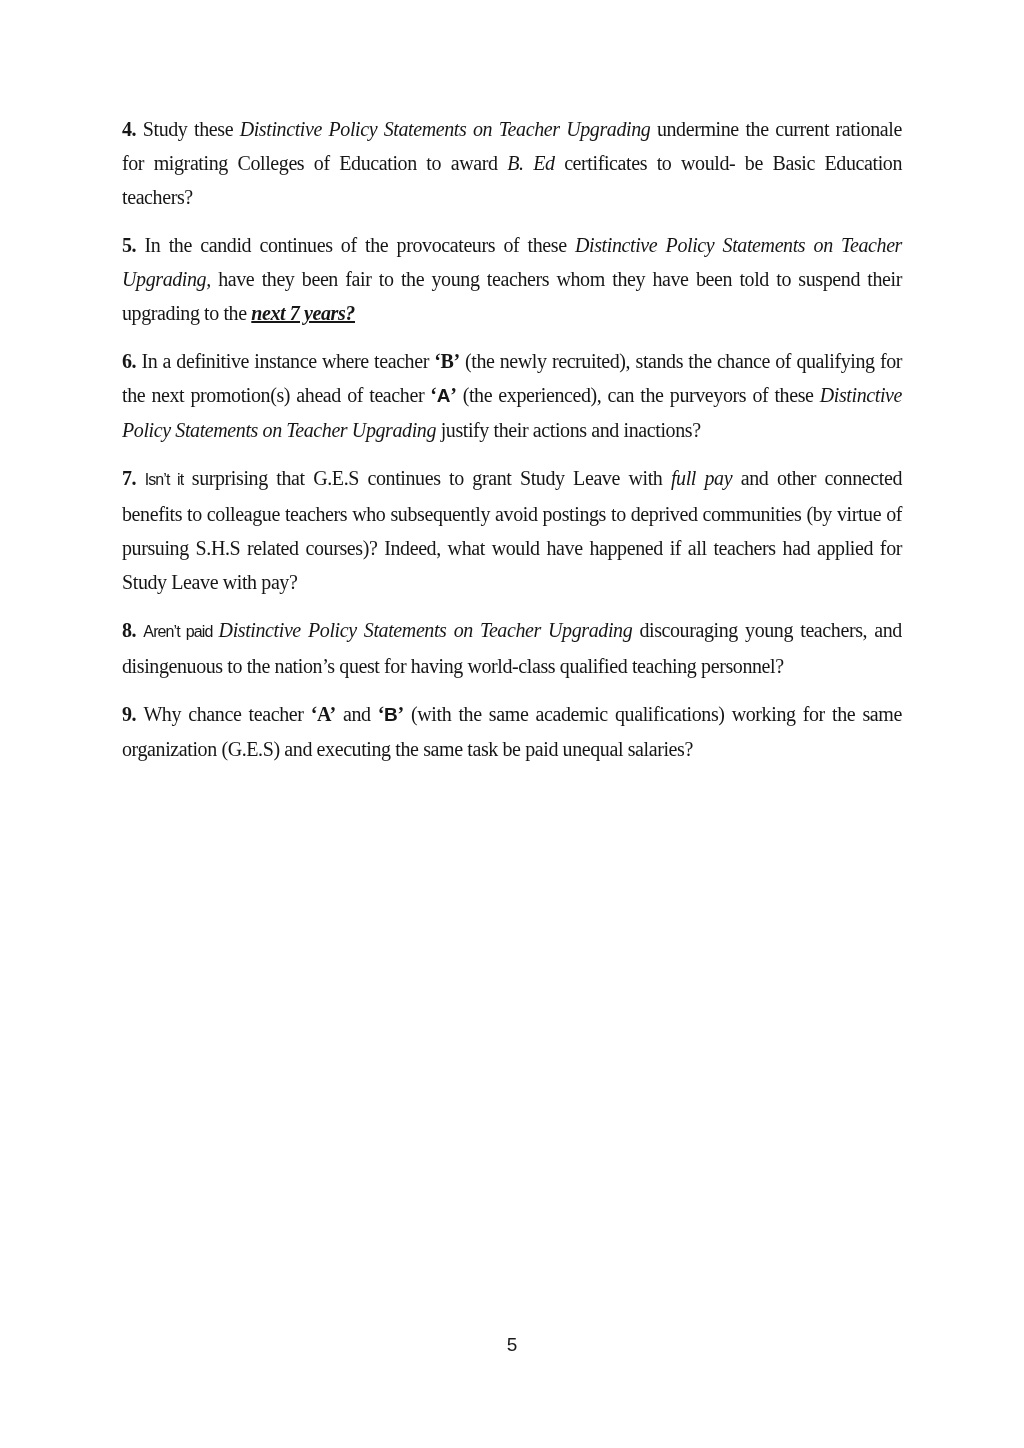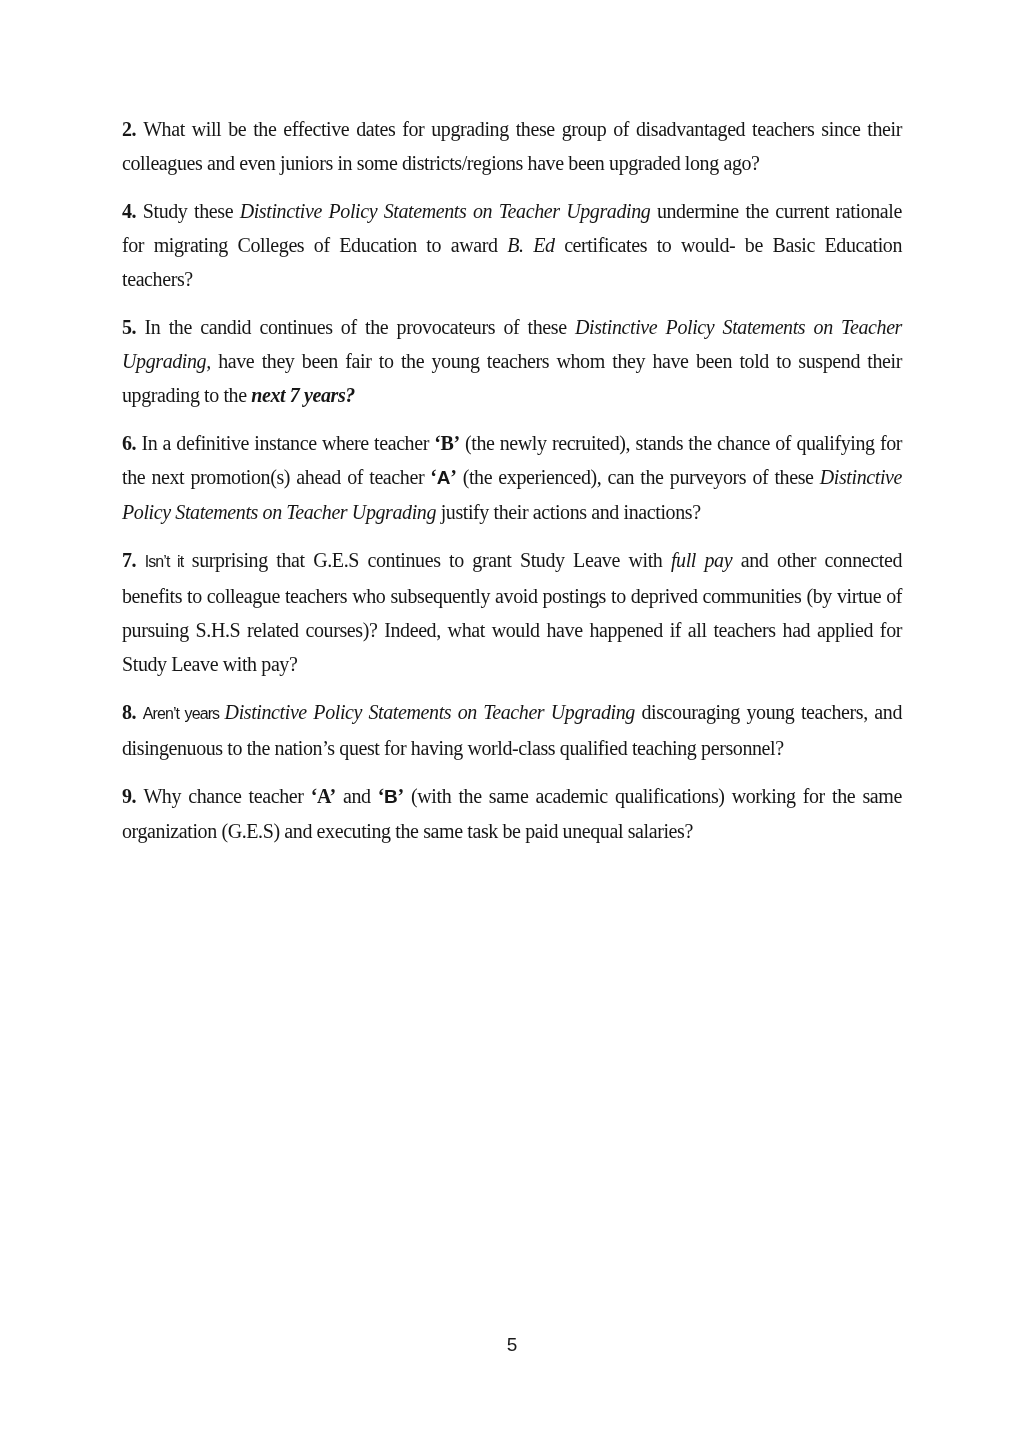--- a/index.html
+++ b/index.html
@@ -27,41 +27,40 @@
     font-size: 20px;
     line-height: 34px;
     letter-spacing: -0.4px;
     text-align: justify;
     font-family: "Liberation Serif", serif;
   }
   
   .s-n  { font-weight: normal; }
   .s-b  { font-weight: bold; }
   .s-i  { font-style: italic; }
-  .s-bi { font-style: italic; font-weight: bold; }
+  .s-bi { font-style: italic; font-weight: bold; text-decoration: underline; }
   .s-sans  { font-family: "Liberation Sans", sans-serif; font-size: 16px; letter-spacing: -0.9px; }
   .s-bsans { font-family: "Liberation Sans", sans-serif; font-size: 19px; font-weight: bold; letter-spacing: -0.2px; }
   .page-number {
     position: absolute;
     top: 1334px;
     left: 0;
     width: 100%;
     text-align: center;
     font-family: "Liberation Sans", sans-serif;
     font-size: 19px;
     color: #1a1a1a;
   }
 </style>
 </head>
 <body>
 
 <div class="page">
   <main class="content" id="doc-body">
-      <p><span class="s-b">2. </span><span class="s-n">What will be the effective dates for upgrading these group of disadvantaged teachers since their colleagues and even juniors in some districts/regions have been upgraded long ago?</span></p>
       <p><span class="s-b">4. </span><span class="s-n">Study these </span><span class="s-i">Distinctive Policy Statements on Teacher Upgrading</span><span class="s-n"> undermine the current rationale for migrating Colleges of Education to award </span><span class="s-i">B. Ed</span><span class="s-n"> certificates to would- be Basic Education teachers?</span></p>
       <p><span class="s-b">5. </span><span class="s-n">In the candid continues of the provocateurs of these </span><span class="s-i">Distinctive Policy Statements on Teacher Upgrading,</span><span class="s-n"> have they been fair to the young teachers whom they have been told to suspend their upgrading to the </span><span class="s-bi">next 7 years?</span></p>
       <p><span class="s-b">6. </span><span class="s-n">In a definitive instance where teacher </span><span class="s-b">‘B’</span><span class="s-n"> (the newly recruited), stands the chance of qualifying for the next promotion(s) ahead of teacher </span><span class="s-b">‘</span><span class="s-bsans">A</span><span class="s-b">’</span><span class="s-n"> (the experienced), can the purveyors of these </span><span class="s-i">Distinctive Policy Statements on Teacher Upgrading</span><span class="s-n"> justify their actions and inactions?</span></p>
       <p><span class="s-b">7. </span><span class="s-sans">Isn’t it</span><span class="s-n"> surprising that G.E.S continues to grant Study Leave with </span><span class="s-i">full pay</span><span class="s-n"> and other connected benefits to colleague teachers who subsequently avoid postings to deprived communities (by virtue of pursuing S.H.S related courses)? Indeed, what would have happened if all teachers had applied for Study Leave with pay?</span></p>
-      <p><span class="s-b">8. </span><span class="s-sans">Aren’t years </span><span class="s-i">Distinctive Policy Statements on Teacher Upgrading</span><span class="s-n"> discouraging young teachers, and disingenuous to the nation’s quest for having world-class qualified teaching personnel?</span></p>
+      <p><span class="s-b">8. </span><span class="s-sans">Aren’t paid </span><span class="s-i">Distinctive Policy Statements on Teacher Upgrading</span><span class="s-n"> discouraging young teachers, and disingenuous to the nation’s quest for having world-class qualified teaching personnel?</span></p>
       <p><span class="s-b">9. </span><span class="s-n">Why chance teacher </span><span class="s-b">‘A’</span><span class="s-n"> and </span><span class="s-b">‘</span><span class="s-bsans">B</span><span class="s-b">’</span><span class="s-n"> (with the same academic qualifications) working for the same organization (G.E.S) and executing the same task be paid unequal salaries?</span></p>
     </main>
   <div class="page-number">5</div>
 </div>
 
 </body></html>

